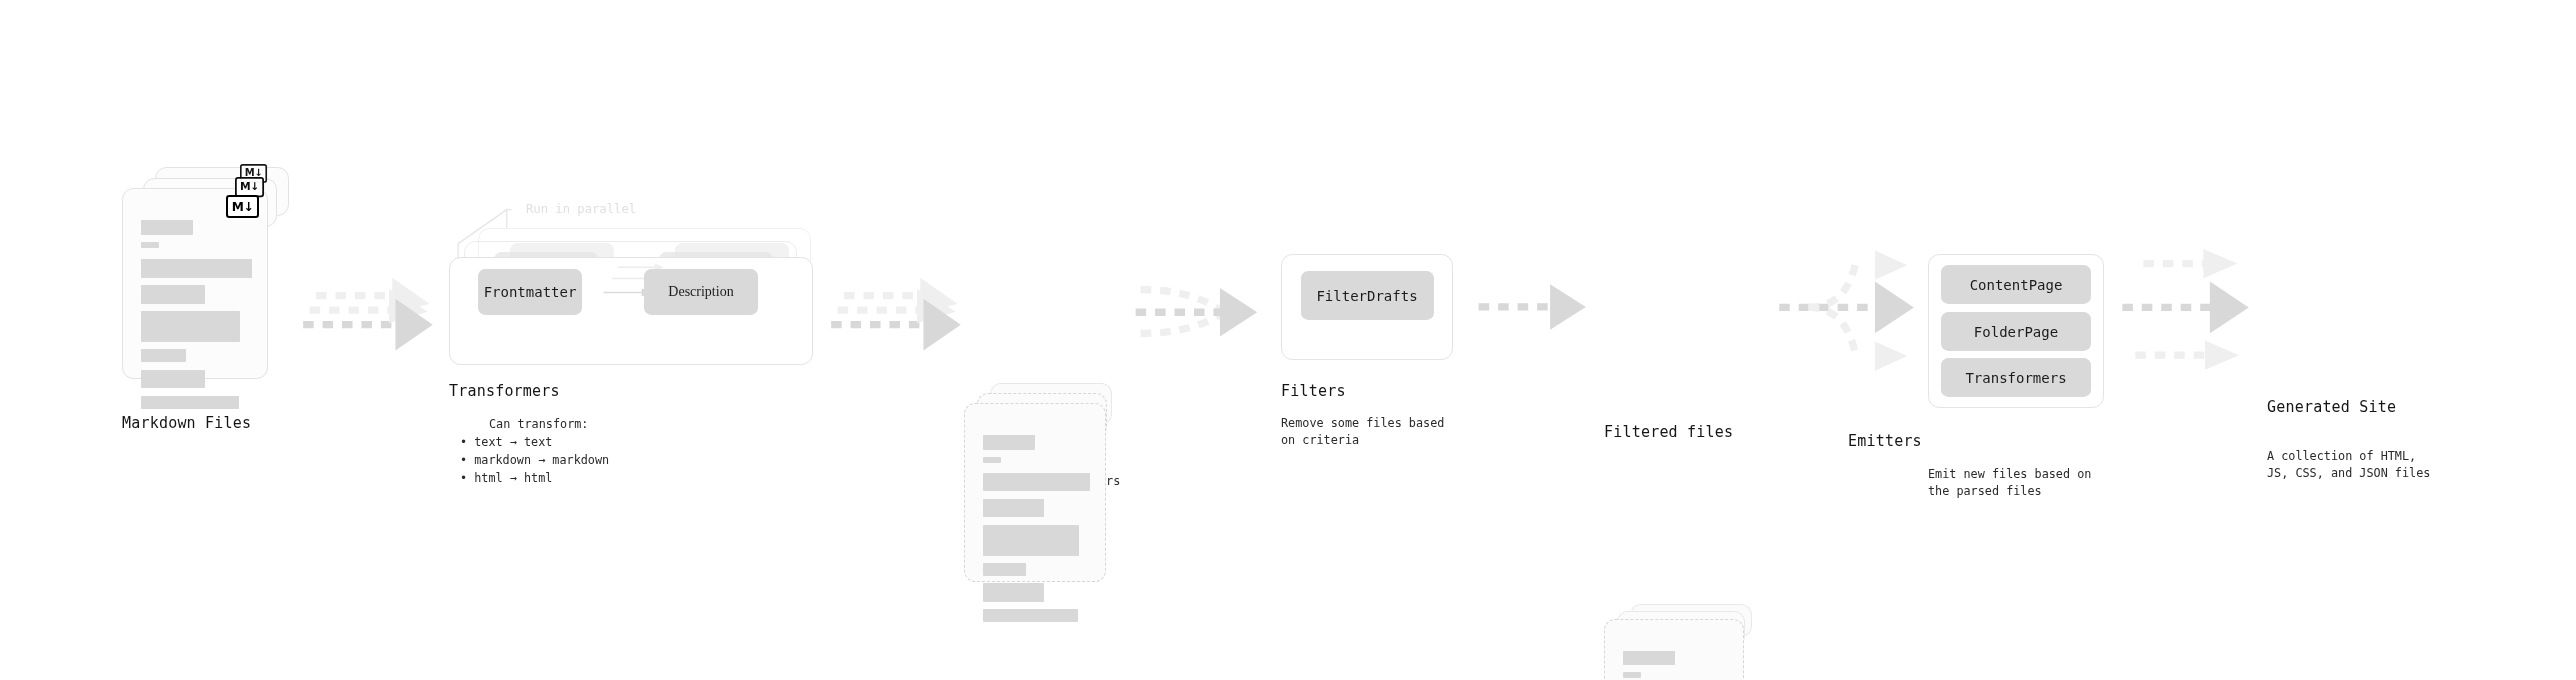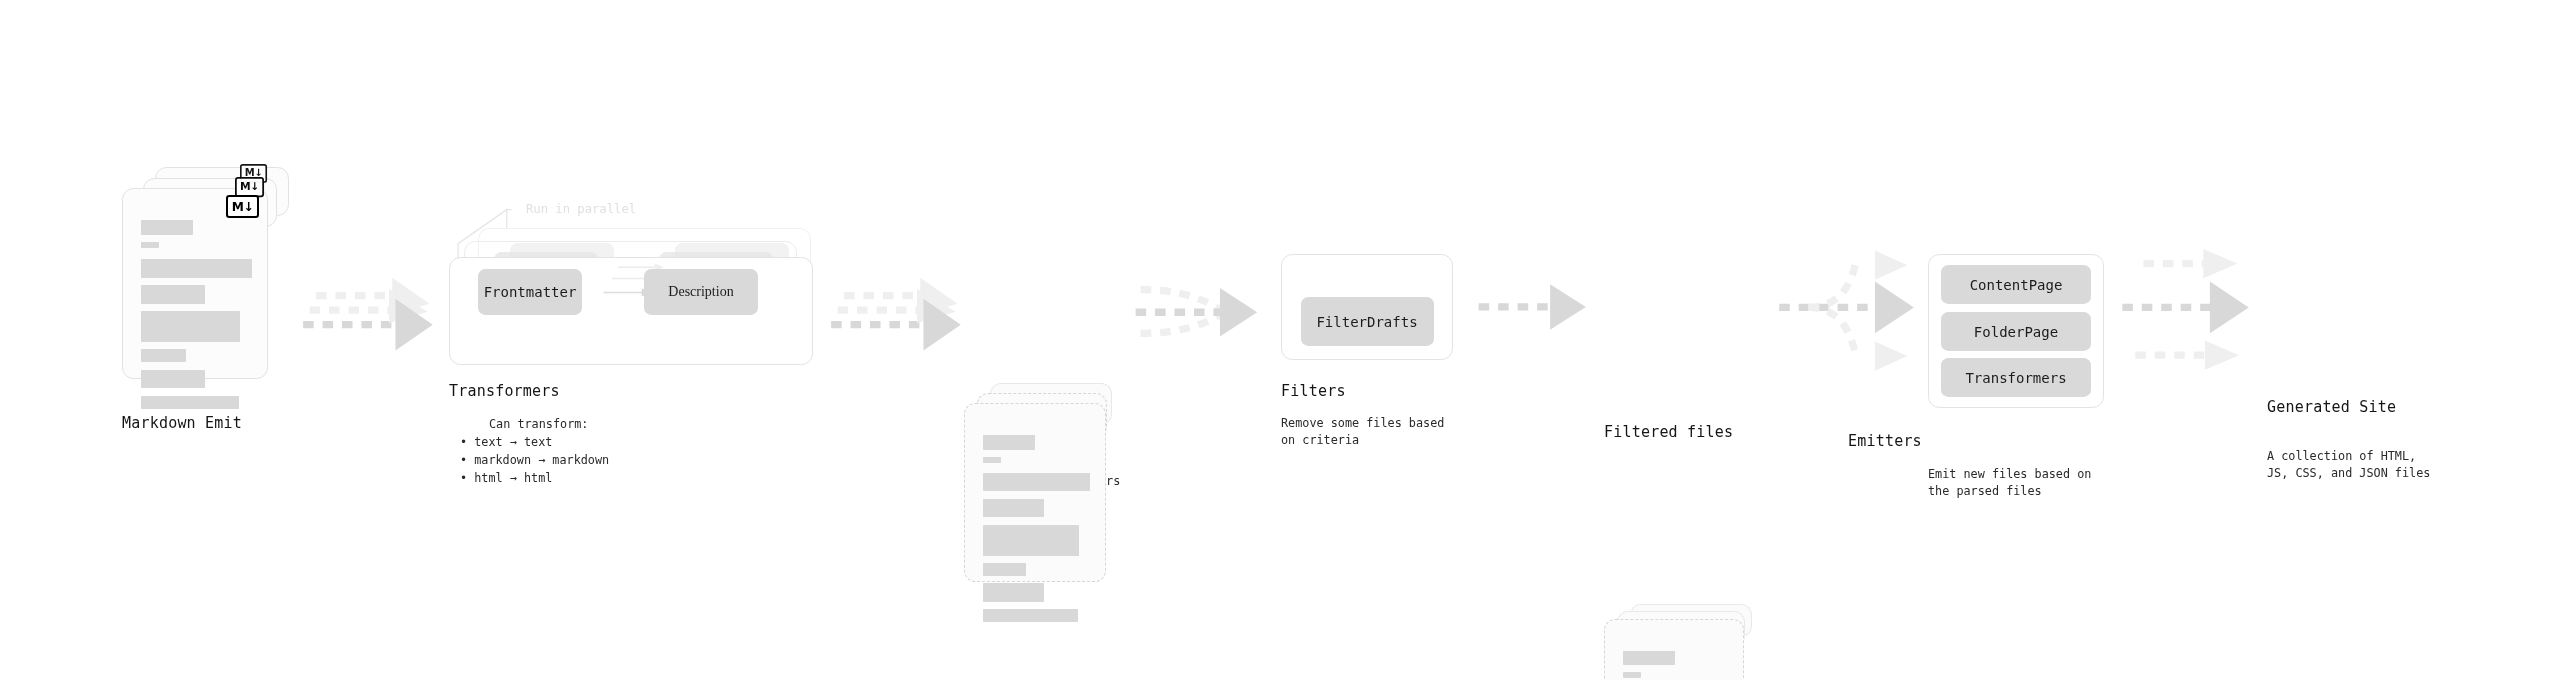--- a/index.html
+++ b/index.html
@@ -142,21 +142,21 @@
         <div class="ln" style="width:89%;   height:31px;"></div>
         <div class="ln" style="width:40%;   height:13px;"></div>
         <div class="ln" style="width:57%;   height:18.7px;"></div>
         <div class="ln" style="width:88%;   height:13px;"></div>
       </div>
     </div>
     <div class="badge-md" style="left:118px; top:-3.3px; opacity:.9; transform:scale(.82); transform-origin: top left;">M↓</div>
     <div class="badge-md" style="left:113px; top:9.8px; opacity:.95; transform:scale(.88); transform-origin: top left;">M↓</div>
     <div class="badge-md" style="left:104px; top:28.4px;">M↓</div>
   </div>
-  <div class="cap-title" style="left:122px; top:414px;">Markdown Emit</div>
+  <div class="cap-title" style="left:122px; top:414px;">Markdown Files</div>
 
   <svg class="conn" style="left:453px; top:195px; width:114px; height:73px;" viewBox="0 0 140 90" width="114" height="73">
     <path class="bracket" d="M 6 86 L 6 60 L 66 18 L 66 42"></path>
     <path class="bracket" d="M 66 18 L 72 18"></path>
   </svg>
   <div class="parallel-label" style="left:526px; top:202px;">Run in parallel</div>
 
   <div class="node" style="left:449px; top:228px; width:382px; height:163px;">
     <div class="group-box group-ghost2" style="left:29px; top:0px; width:333px; height:106px;"></div>
     <div class="group-box group-ghost1" style="left:14.6px; top:13px; width:333px; height:106px;"></div>
@@ -217,21 +217,21 @@
 
   <svg class="conn" style="left:1134px; top:260px; width:154px; height:98px;" viewBox="0 0 190 120" width="154" height="98">
     <path class="dash-faint" d="M 8 36 Q 70 36 108 62"></path>
     <path class="dash-faint" d="M 8 90 Q 70 90 108 66"></path>
     <path class="dash-strong" d="M 2 64 L 112 64"></path>
     <polygon class="arrow-strong" points="106,34 152,64 106,94"></polygon>
   </svg>
 
   <div class="node" style="left:1281px; top:254px; width:187px; height:114px;">
     <div class="group-box group-front" style="left:0px; top:0px; width:172px; height:106px;"></div>
-    <div class="pill" style="left:19.5px; top:43px; width:133px; height:49px;">FilterDrafts</div>
+    <div class="pill" style="left:19.5px; top:17px; width:133px; height:49px;">FilterDrafts</div>
   </div>
   <div class="cap-title" style="left:1281px; top:382px;">Filters</div>
   <div class="cap-sub" style="left:1281px; top:415px;">Remove some files based
 on criteria</div>
 
   <svg class="conn" style="left:1477px; top:284px; width:130px; height:49px;" viewBox="0 0 160 60" width="130" height="49">
     <path class="dash-strong" d="M 2 28 L 96 28"></path>
     <polygon class="arrow-strong" points="90,0 134,28 90,56"></polygon>
   </svg>
 

